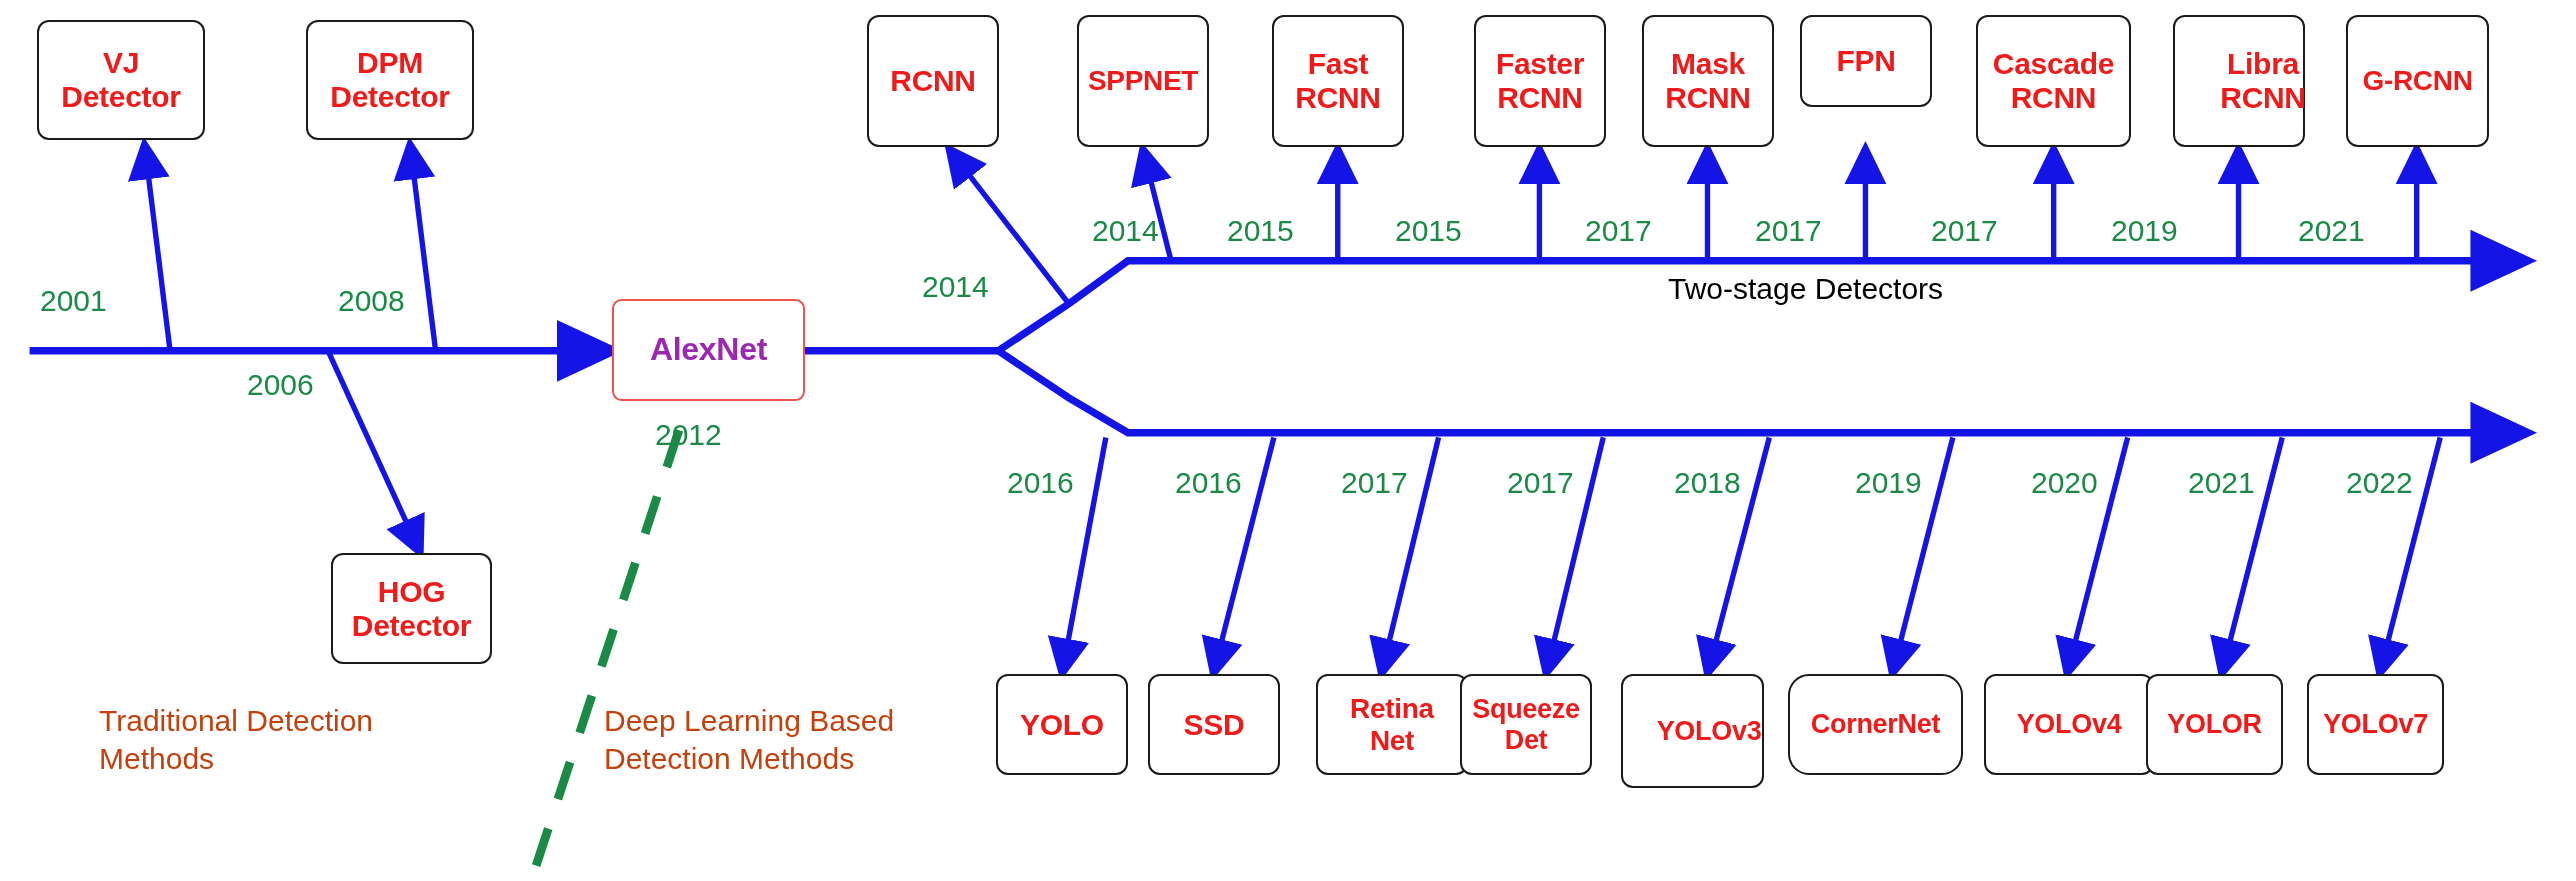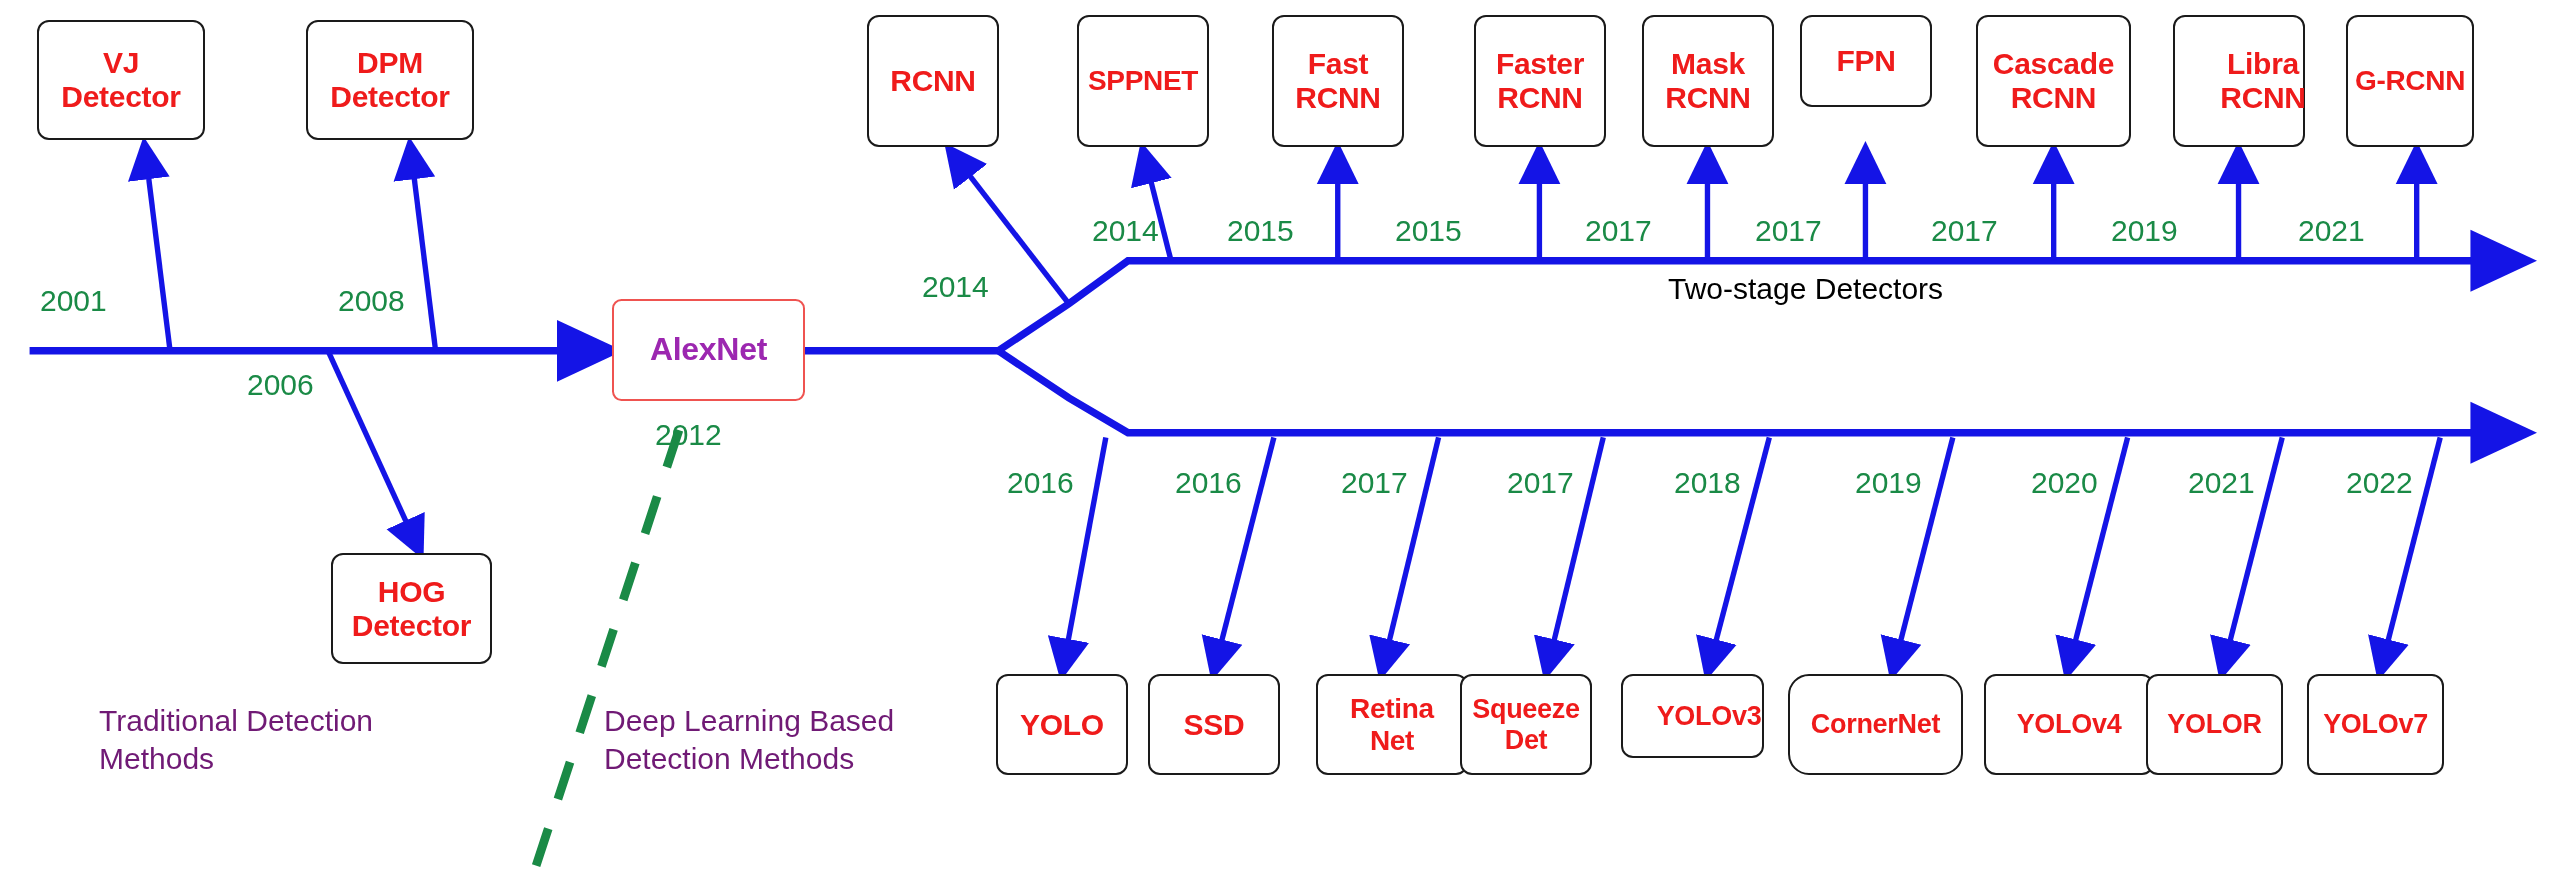--- a/index.html
+++ b/index.html
@@ -47,21 +47,21 @@
   }
   .year {
     position: absolute;
     color: #1a8a46;
     font-weight: normal;
     white-space: nowrap;
     z-index: 6;
   }
   .caption {
     position: absolute;
-    color: #701a75;
+    color: #c2410c;
     white-space: pre-line;
     line-height: 1.28;
     z-index: 6;
   }
   .branch-label {
     position: absolute;
     color: #000000;
     white-space: nowrap;
     z-index: 6;
   }
@@ -158,39 +158,39 @@
     <span style="white-space:pre-line;">FPN</span>
   </div>
   <div class="node" style="left:1976px; top:15px; width:155px; height:132px; font-size:30px;">
     <span style="white-space:pre-line;">Cascade
 RCNN</span>
   </div>
   <div class="node" style="left:2173px; top:15px; width:132px; height:132px; font-size:30px;">
     <span style="white-space:pre-line;margin-left:48px;">Libra
 RCNN</span>
   </div>
-  <div class="node" style="left:2346px; top:15px; width:128px; height:132px; font-size:28px;">
+  <div class="node" style="left:2346px; top:15px; width:143px; height:132px; font-size:28px;">
     <span style="white-space:pre-line;">G-RCNN</span>
   </div>
 
   <div class="node" style="left:996px; top:674px; width:132px; height:101px; font-size:30px;">
     <span style="white-space:pre-line;">YOLO</span>
   </div>
   <div class="node" style="left:1148px; top:674px; width:132px; height:101px; font-size:30px;">
     <span style="white-space:pre-line;">SSD</span>
   </div>
   <div class="node" style="left:1316px; top:674px; width:152px; height:101px; font-size:28px;">
     <span style="white-space:pre-line;">Retina
 Net</span>
   </div>
   <div class="node" style="left:1460px; top:674px; width:132px; height:101px; font-size:27px;">
     <span style="white-space:pre-line;">Squeeze
 Det</span>
   </div>
-  <div class="node" style="left:1621px; top:674px; width:143px; height:84px; font-size:27px;padding-left:33px;">
+  <div class="node" style="left:1621px; top:674px; width:143px; height:114px; font-size:27px;padding-left:33px;">
     <span style="white-space:pre-line;">YOLOv3</span>
   </div>
   <div class="node" style="left:1788px; top:674px; width:175px; height:101px; font-size:27px;border-radius:21px;">
     <span style="white-space:pre-line;">CornerNet</span>
   </div>
   <div class="node" style="left:1984px; top:674px; width:170px; height:101px; font-size:27px;">
     <span style="white-space:pre-line;">YOLOv4</span>
   </div>
   <div class="node" style="left:2146px; top:674px; width:137px; height:101px; font-size:27px;">
     <span style="white-space:pre-line;">YOLOR</span>

